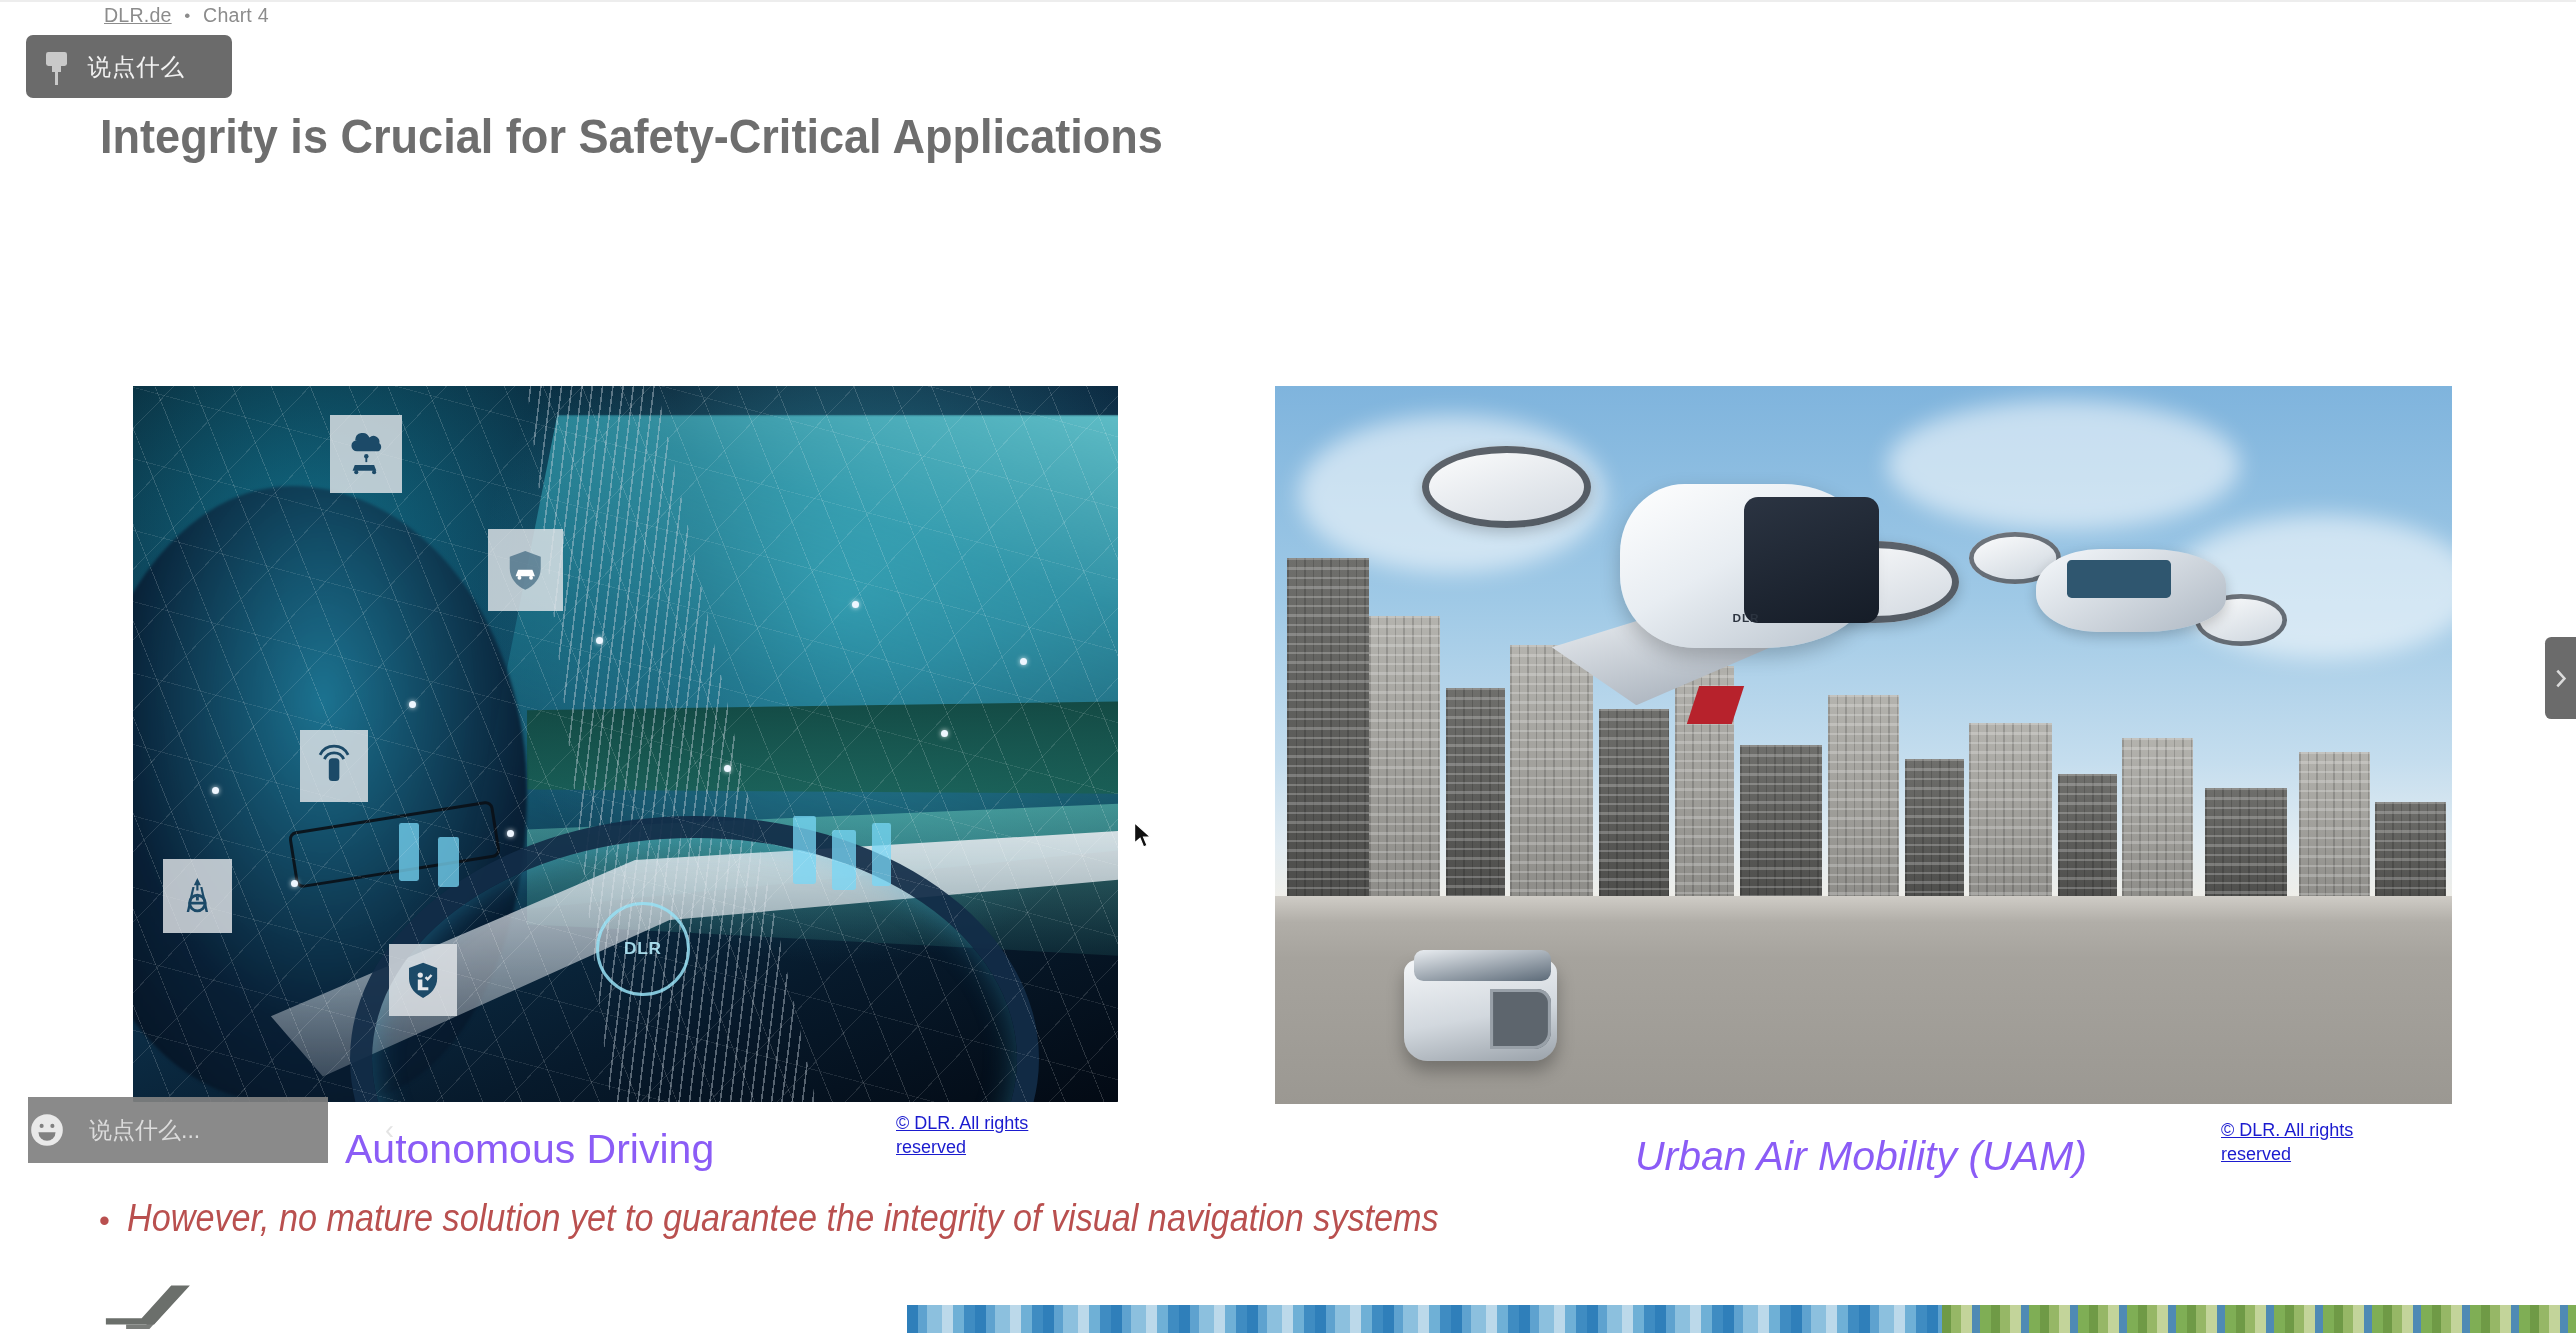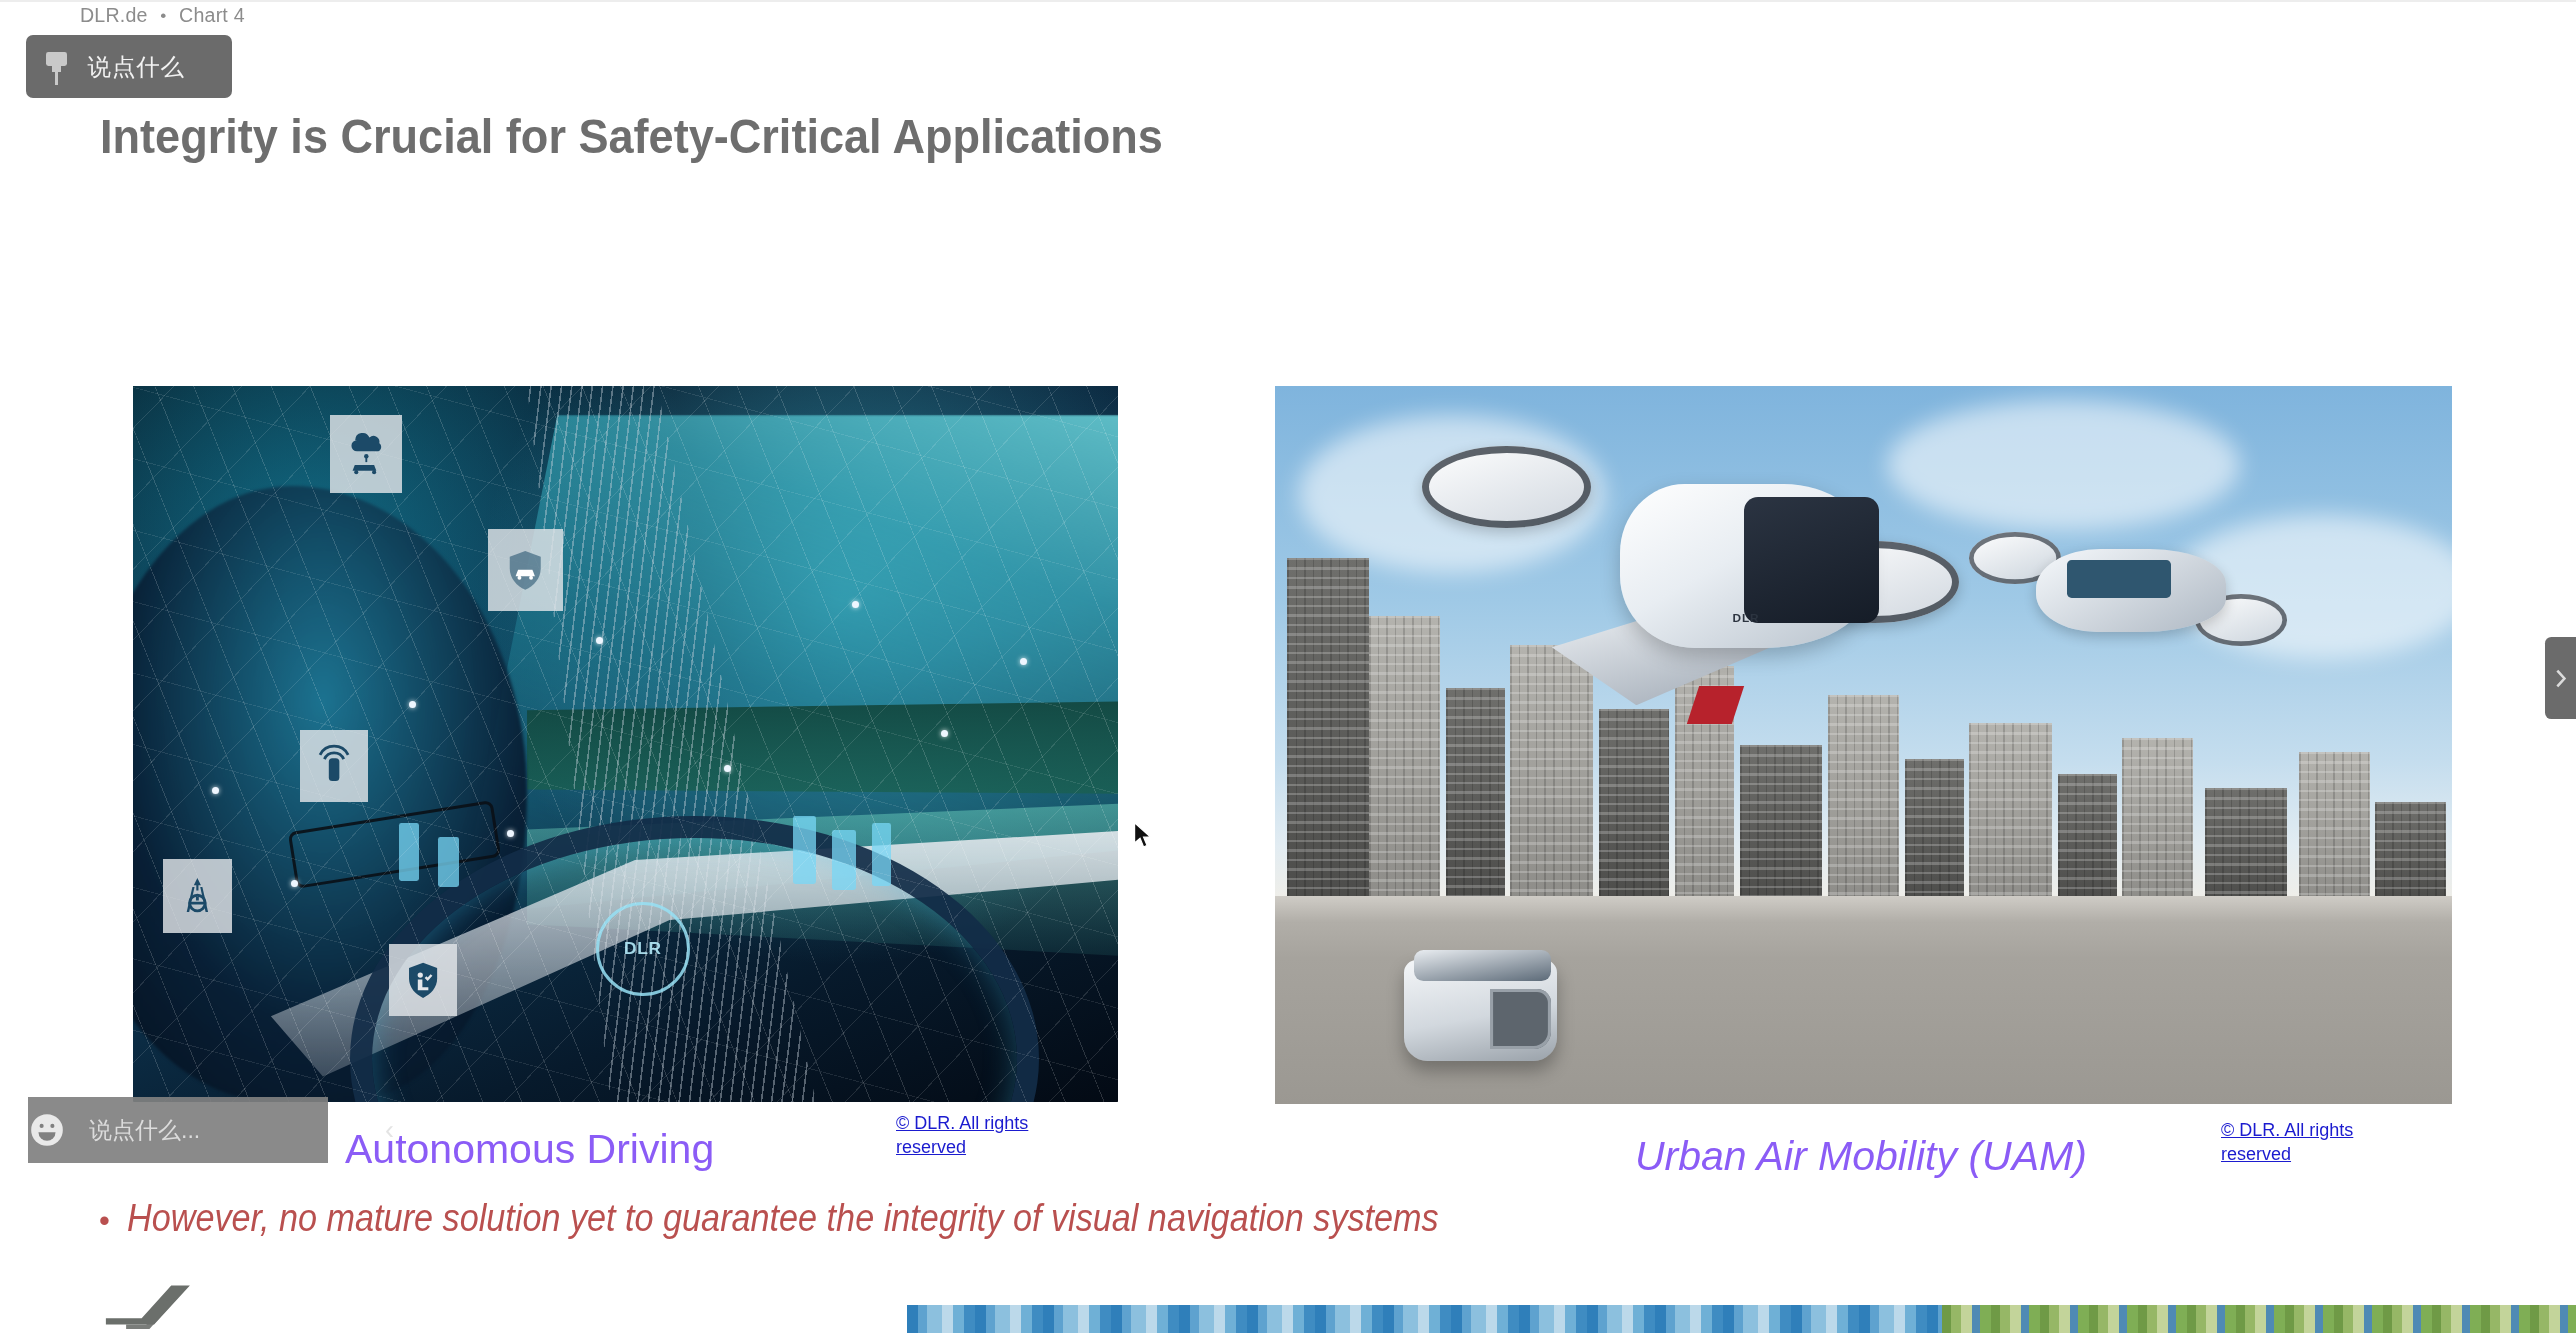--- a/index.html
+++ b/index.html
@@ -13,21 +13,21 @@
 
   
   .breadcrumb {
     position: absolute; left: 0; top: 0;
     width: 2576px; height: 31px;
     display: flex; align-items: center;
     font-size: 19.6px; color: #8c8c8c;
     letter-spacing: 0.2px;
     white-space: nowrap;
   }
-  .bc-left { margin-left: 80px; }
+  .bc-left { margin-left: 104px; text-decoration: underline; }
   .bc-dot { margin: 0 12.6px; font-size: 17.3px; }
   .bc-right { margin-left: 72px; }
 
   
   .lock-btn {
     position: absolute; left: 26px; top: 35px;
     height: 63px; min-width: 206px;
     background: #6b6b6b;
     border-radius: 7px;
     display: flex; align-items: center;

